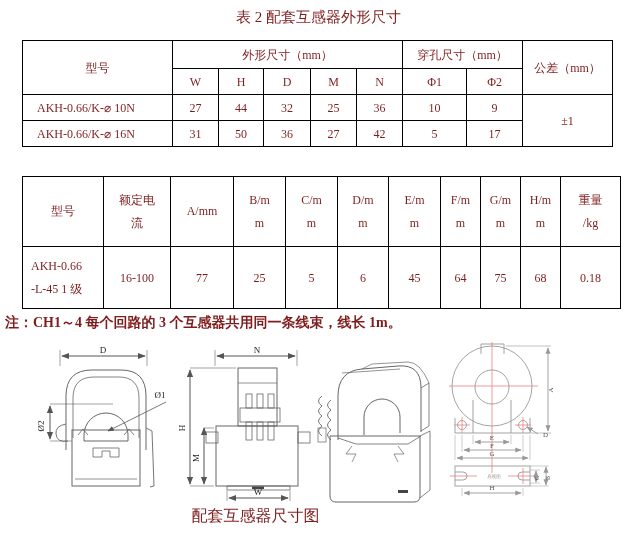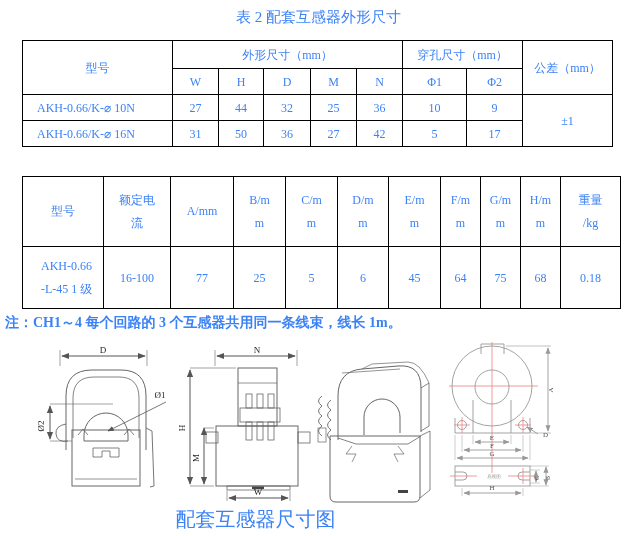--- a/index.html
+++ b/index.html
@@ -1,29 +1,29 @@
 <!DOCTYPE html>
 <html><head>
 <meta charset="utf-8">
 <style>
   html,body{margin:0;padding:0;background:#fff;}
   #page{position:relative;width:637px;height:536px;background:#ffffff;overflow:hidden;
-        font-family:"Liberation Serif","DejaVu Serif",serif;color:#3b82f6;}
+        font-family:"Liberation Serif","DejaVu Serif",serif;color:#7f1d1d;}
   .title{position:absolute;top:8px;left:0;width:637px;text-align:center;font-size:15px;}
   table{border-collapse:collapse;table-layout:fixed;position:absolute;background:#fff;}
   td{border:1px solid #000;text-align:center;vertical-align:middle;font-size:12px;
      padding:0;overflow:hidden;white-space:pre-line;line-height:1.5;}
   #t1{left:22px;top:40px;width:590px;}
   #t2{left:22px;top:176px;width:598px;}
   #t1 td.model{text-align:left;padding-left:14px;}
-  #t2 td.model{text-align:left;padding-left:18px;line-height:1.9;}
+  #t2 td.model{text-align:left;padding-left:8px;line-height:1.9;}
   #t2 td.hdr{line-height:1.9;}
   .note{position:absolute;left:5px;top:314px;font-family:Liberation Serif, serif;
         font-weight:bold;font-size:14px;}
-  .caption{position:absolute;top:506px;left:0;width:511px;text-align:center;font-size:20px;}
+  .caption{position:absolute;top:506px;left:0;width:511px;text-align:center;font-size:16px;}
   svg{position:absolute;left:0;top:338px;}
   svg text{font-family:"Liberation Serif","DejaVu Serif",serif;}
 </style>
 </head>
 <body>
 <div id="page">
 
 <div class="title">表 2 配套互感器外形尺寸</div>
 
 <table id="t1">

